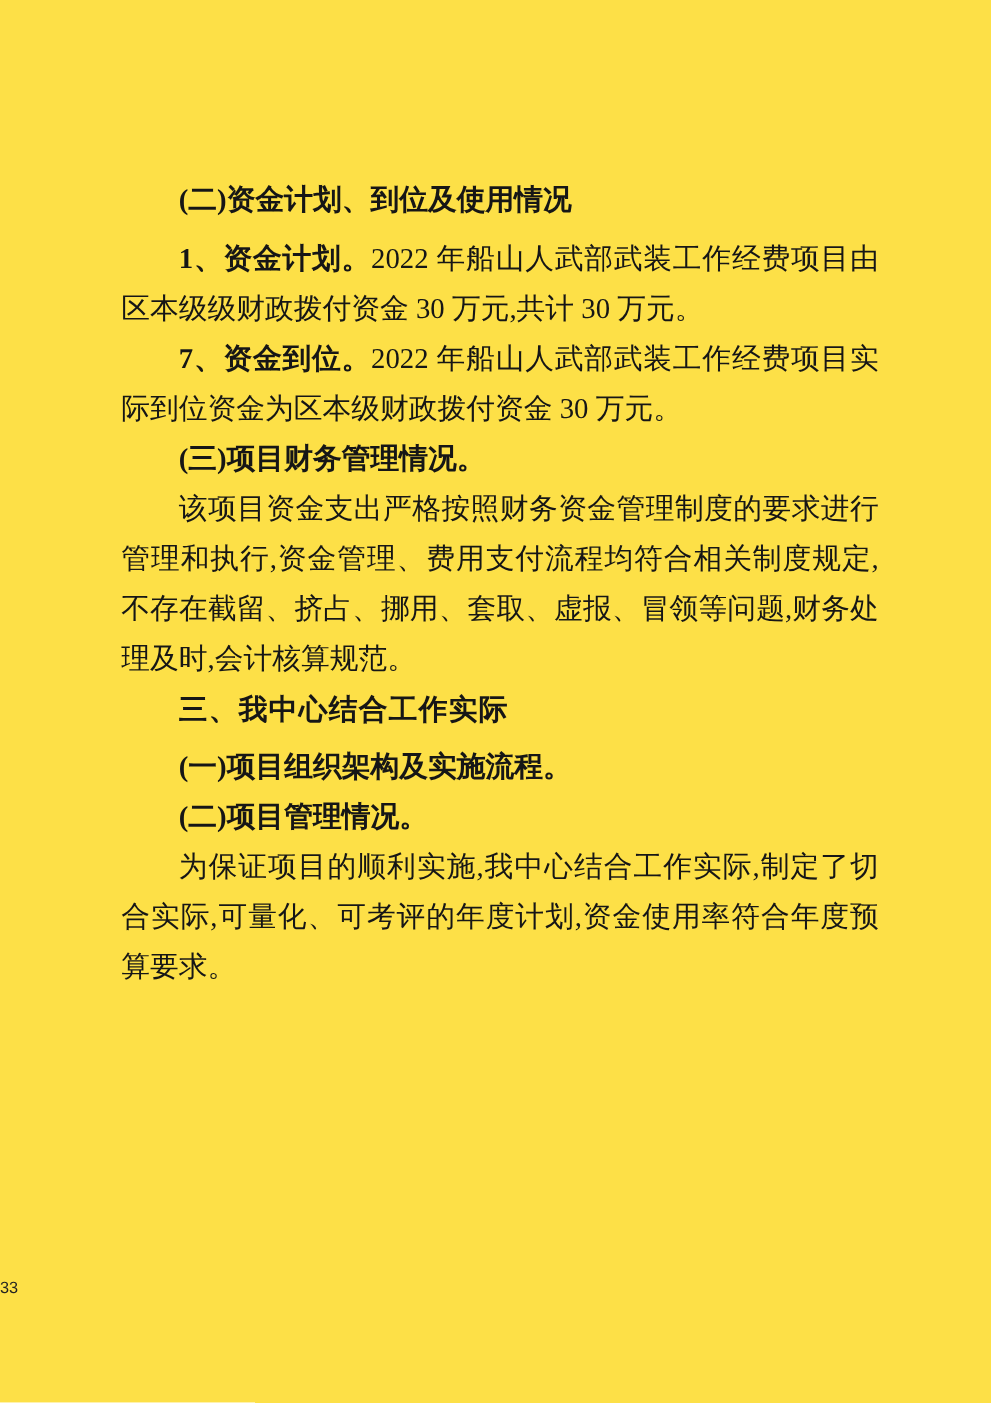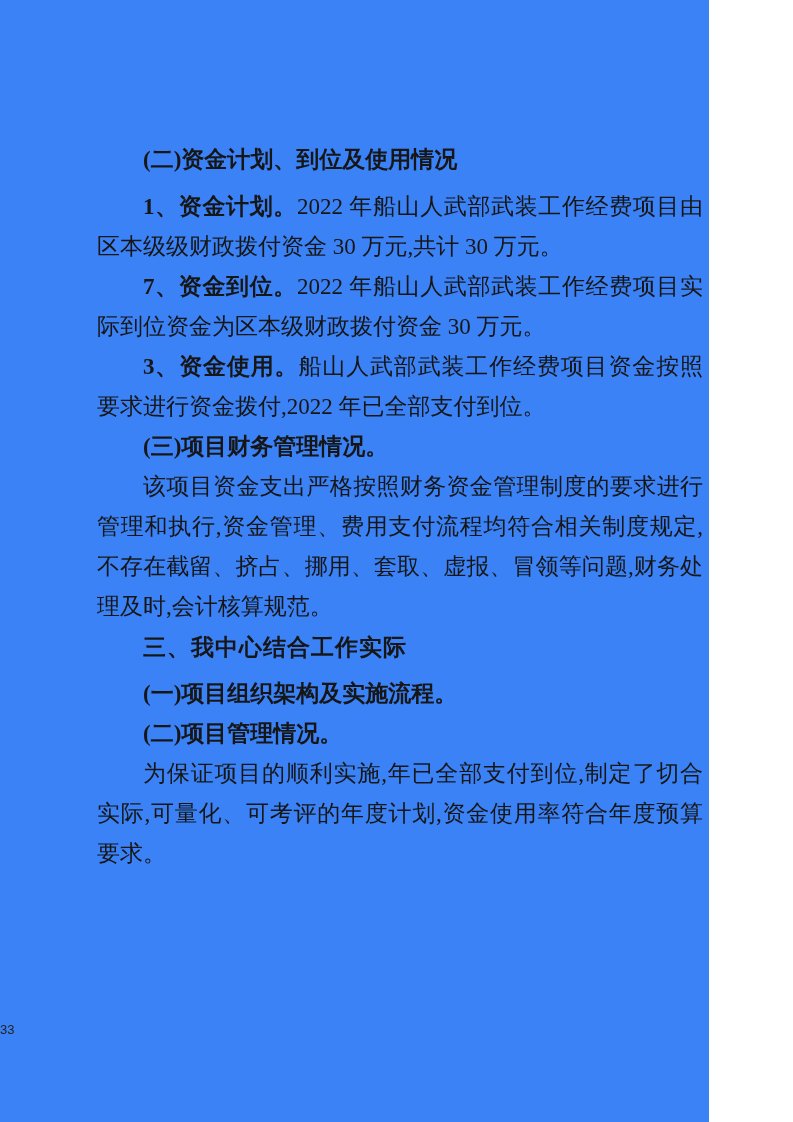--- a/index.html
+++ b/index.html
@@ -1,19 +1,19 @@
 <!DOCTYPE html>
 <html lang="zh"><head>
 <meta charset="utf-8">
 <style>
   html,body{margin:0;padding:0;background:#ffffff;}
   .page{
     position:relative;
-    width:709px;height:1122px;
-    background:#3b82f6;
+    width:793px;height:1122px;
+    background:#fde047;
     color:#161616;
     font-family:"Liberation Serif","DejaVu Serif",serif;
     overflow:hidden;
   }
   .content{
     position:absolute;
     left:97px;top:140px;
     width:606px;
   }
   .content p,
@@ -53,31 +53,30 @@
 
 <div class="page">
   <div class="content">
 
     <h2 class="kai mb7">(二)资金计划、到位及使用情况</h2>
 
     <p><b class="para-label">1、资金计划。</b><span>2022 年船山人武部武装工作经费项目由区本级级财政拨付资金 30 万元,共计 30 万元。</span></p>
 
     <p><b class="para-label">7、资金到位。</b><span>2022 年船山人武部武装工作经费项目实际到位资金为区本级财政拨付资金 30 万元。</span></p>
 
-    <p><b class="para-label">3、资金使用。</b><span>船山人武部武装工作经费项目资金按照要求进行资金拨付,2022 年已全部支付到位。</span></p>
 
     <h2 class="kai">(三)项目财务管理情况。</h2>
 
     <p>该项目资金支出严格按照财务资金管理制度的要求进行管理和执行,资金管理、费用支付流程均符合相关制度规定,不存在截留、挤占、挪用、套取、虚报、冒领等问题,财务处理及时,会计核算规范。</p>
 
     <h2 class="hei">三、我中心结合工作实际</h2>
 
     <h2 class="kai mt7">(一)项目组织架构及实施流程。</h2>
 
 
     <h2 class="kai">(二)项目管理情况。</h2>
 
-    <p>为保证项目的顺利实施,年已全部支付到位,制定了切合实际,可量化、可考评的年度计划,资金使用率符合年度预算要求。</p>
+    <p>为保证项目的顺利实施,我中心结合工作实际,制定了切合实际,可量化、可考评的年度计划,资金使用率符合年度预算要求。</p>
 
   </div>
 
   <div class="footer">33</div>
 </div>
 
 </body></html>

